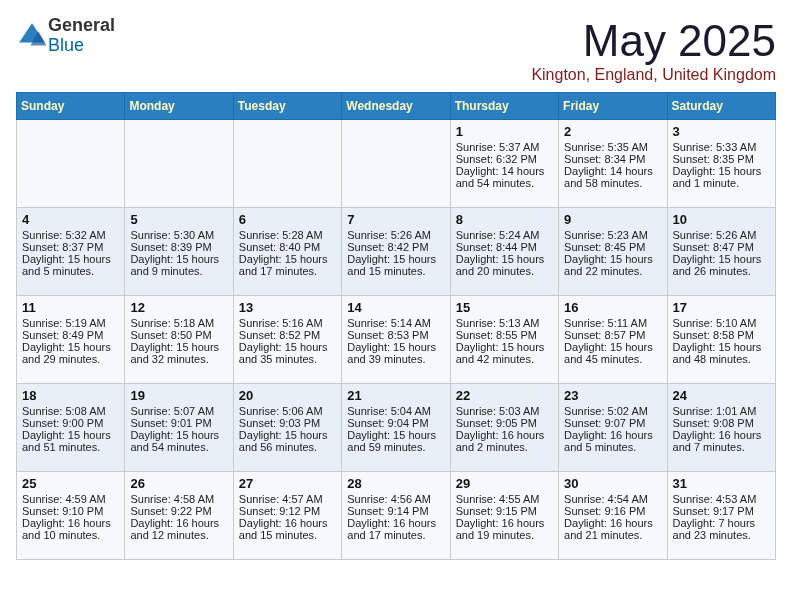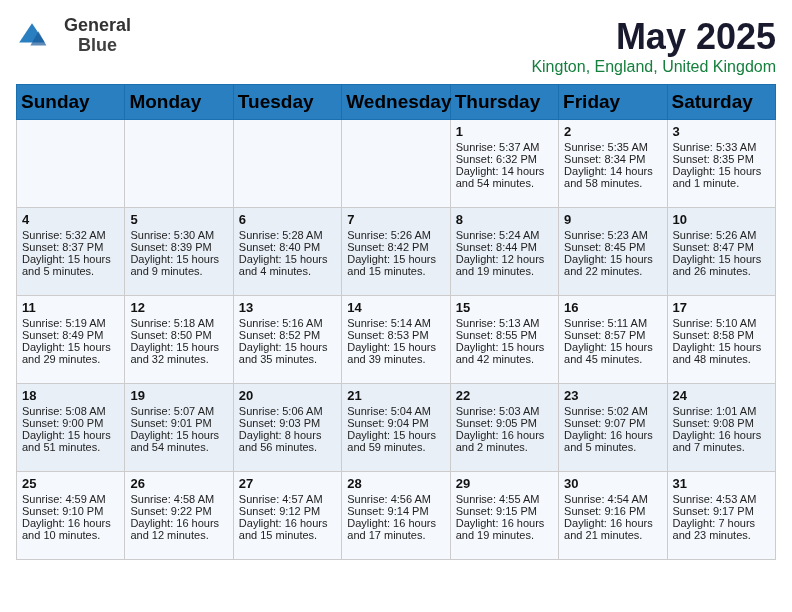--- a/index.html
+++ b/index.html
@@ -12,63 +12,62 @@
     }
     .header {
       display: flex;
       justify-content: space-between;
       align-items: flex-start;
       margin-bottom: 8px;
     }
     .logo {
       display: flex;
       align-items: center;
-      gap: 16px;
+      gap: 0;
     }
     .logo-text {
       display: flex;
       flex-direction: column;
       line-height: 1.1;
     }
     .logo-general {
       font-size: 18px;
       font-weight: bold;
       color: #333;
     }
     .logo-blue {
       font-size: 18px;
-      font-weight: bold;
-      color: #404040;
-      text-align: center;
+      font-weight: normal;
+      color: #0369a1;
     }
     .logo-icon {
       width: 32px;
       height: 32px;
     }
     .title-block {
       text-align: right;
     }
     .month-title {
-      font-size: 36px;
-      font-weight: bold;
+      font-size: 44px;
+      font-weight: normal;
       color: #1a1a2e;
     }
     .location {
       font-size: 16px;
-      color: #15803d;
+      color: #7f1d1d;
     }
     table {
       width: 100%;
       border-collapse: collapse;
       table-layout: fixed;
     }
     thead tr th {
       background-color: #2a7fc1;
-      color: #000000;
-      font-size: 19px;
+      color: #fef9c3;
+      font-size: 12px;
       font-weight: bold;
       padding: 6px 4px;
       text-align: left;
       border: 1px solid #1a6faf;
     }
     tbody tr td {
       vertical-align: top;
       border: 1px solid #ccc;
       padding: 4px 5px;
       font-size: 11px;
@@ -167,33 +166,33 @@
         <td>
           <span class="day-num">5</span>
           <div>Sunrise: 5:30 AM</div>
           <div>Sunset: 8:39 PM</div>
           <div>Daylight: 15 hours and 9 minutes.</div>
         </td>
         <td>
           <span class="day-num">6</span>
           <div>Sunrise: 5:28 AM</div>
           <div>Sunset: 8:40 PM</div>
-          <div>Daylight: 15 hours and 4 minutes.</div>
+          <div>Daylight: 15 hours and 17 minutes.</div>
         </td>
         <td>
           <span class="day-num">7</span>
           <div>Sunrise: 5:26 AM</div>
           <div>Sunset: 8:42 PM</div>
           <div>Daylight: 15 hours and 15 minutes.</div>
         </td>
         <td>
           <span class="day-num">8</span>
           <div>Sunrise: 5:24 AM</div>
           <div>Sunset: 8:44 PM</div>
-          <div>Daylight: 12 hours and 19 minutes.</div>
+          <div>Daylight: 15 hours and 20 minutes.</div>
         </td>
         <td>
           <span class="day-num">9</span>
           <div>Sunrise: 5:23 AM</div>
           <div>Sunset: 8:45 PM</div>
           <div>Daylight: 15 hours and 22 minutes.</div>
         </td>
         <td>
           <span class="day-num">10</span>
           <div>Sunrise: 5:26 AM</div>
@@ -255,21 +254,21 @@
         <td>
           <span class="day-num">19</span>
           <div>Sunrise: 5:07 AM</div>
           <div>Sunset: 9:01 PM</div>
           <div>Daylight: 15 hours and 54 minutes.</div>
         </td>
         <td>
           <span class="day-num">20</span>
           <div>Sunrise: 5:06 AM</div>
           <div>Sunset: 9:03 PM</div>
-          <div>Daylight: 8 hours and 56 minutes.</div>
+          <div>Daylight: 15 hours and 56 minutes.</div>
         </td>
         <td>
           <span class="day-num">21</span>
           <div>Sunrise: 5:04 AM</div>
           <div>Sunset: 9:04 PM</div>
           <div>Daylight: 15 hours and 59 minutes.</div>
         </td>
         <td>
           <span class="day-num">22</span>
           <div>Sunrise: 5:03 AM</div>

